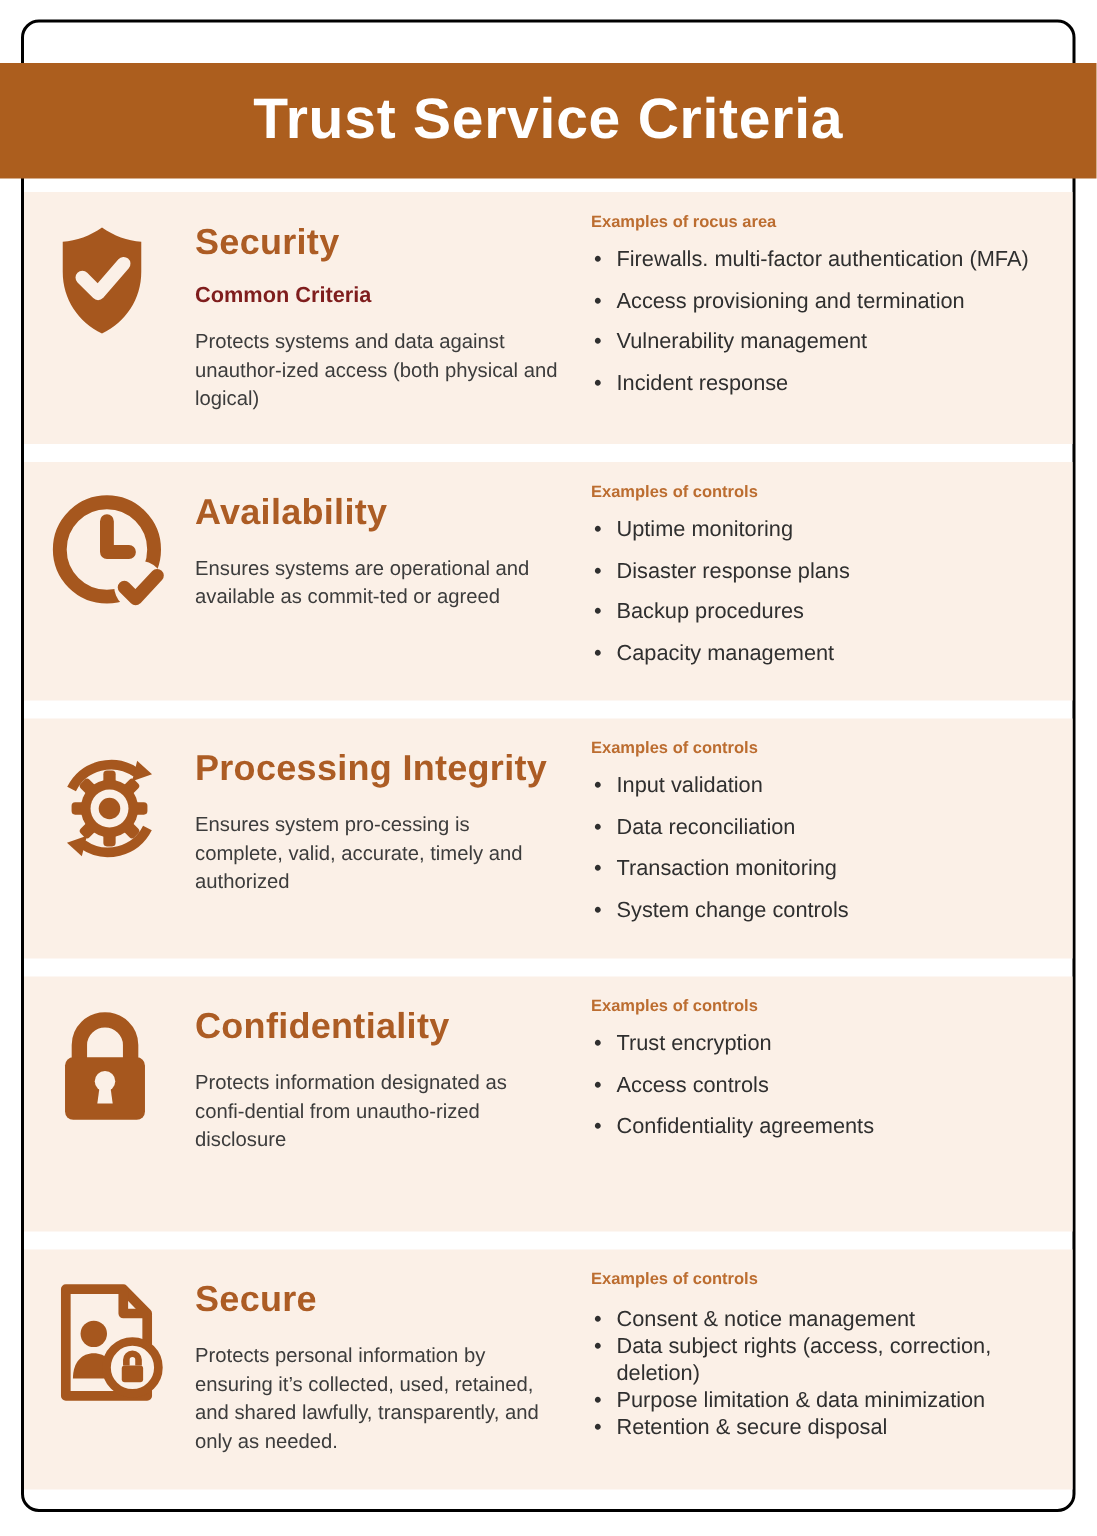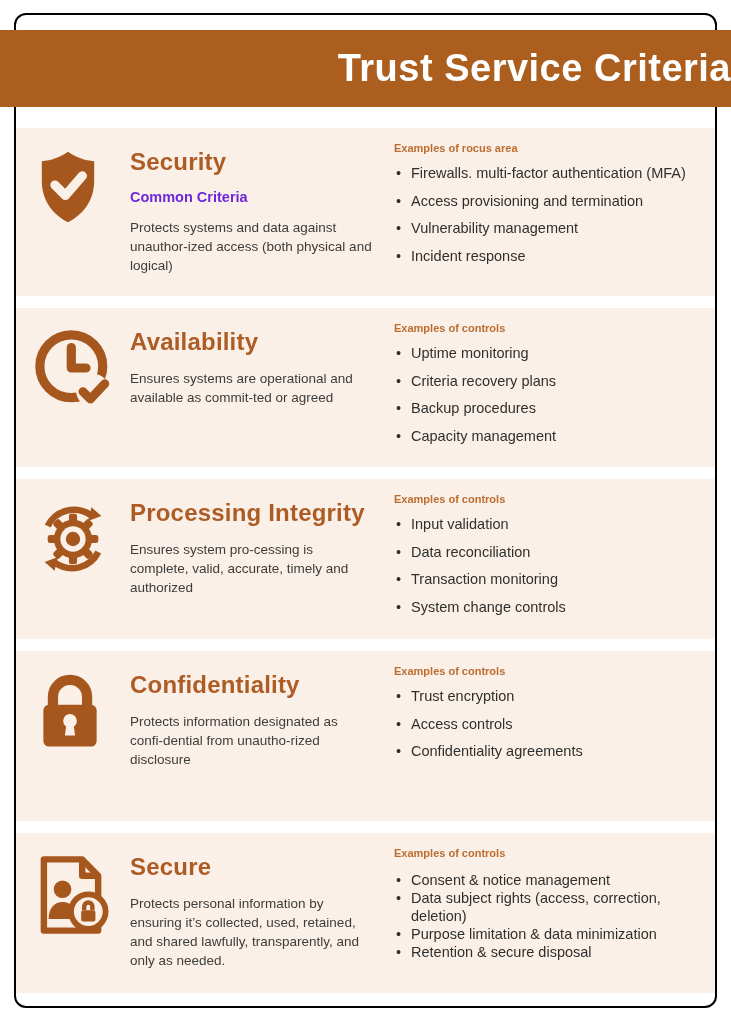--- a/index.html
+++ b/index.html
@@ -13,24 +13,24 @@
   .card {
     position:absolute;
     left:14px; top:13px;
     width:703px; height:995px;
     background:#ffffff;
     border:2px solid #000000;
     border-radius:12px;
   }
   .header-bar {
     position:absolute;
-    left:0; top:30px;
+    left:0; top:42px;
     width:731px; height:77px;
     background:#ac5e1e;
-    display:flex; align-items:center; justify-content:flex-end;
+    display:flex; align-items:center; justify-content:center;
     z-index:2;
   }
   .main-title {
     color:#ffffff;
     font-size:38px;
     font-weight:700;
     letter-spacing:0.5px;
   }
   .rows {
     position:absolute;
@@ -64,21 +64,21 @@
   .section-title {
     font-size:24px;
     font-weight:700;
     color:#ac5c24;
     letter-spacing:0.2px;
   }
   .section-subtitle {
     margin-top:13px;
     font-size:14.5px;
     font-weight:700;
-    color:#6d28d9;
+    color:#7f1d1d;
   }
   .section-desc {
     margin-top:13px;
     font-size:13.5px;
     line-height:19px;
     color:#3c3c3c;
   }
   .examples-col {
     flex:1;
     padding-left:12px;
@@ -147,21 +147,21 @@
         </svg>
       </div>
       <div class="text-col">
         <div class="section-title">Availability</div>
         <div class="section-desc">Ensures systems are operational and available as commit-ted or agreed</div>
       </div>
       <div class="examples-col">
         <div class="examples-heading">Examples of controls</div>
         <ul class="examples-list">
           <li>Uptime monitoring</li>
-          <li>Criteria recovery plans</li>
+          <li>Disaster response plans</li>
           <li>Backup procedures</li>
           <li>Capacity management</li>
         </ul>
       </div>
     </div>
 
     <div class="row row-3">
       <div class="icon-wrap">
         <svg width="82" height="82" viewBox="0 0 24 24">
           <path d="M4.6 8.2 A 8.6 8.6 0 0 1 17.2 5" fill="none" stroke="currentColor" stroke-width="1.9"></path>

